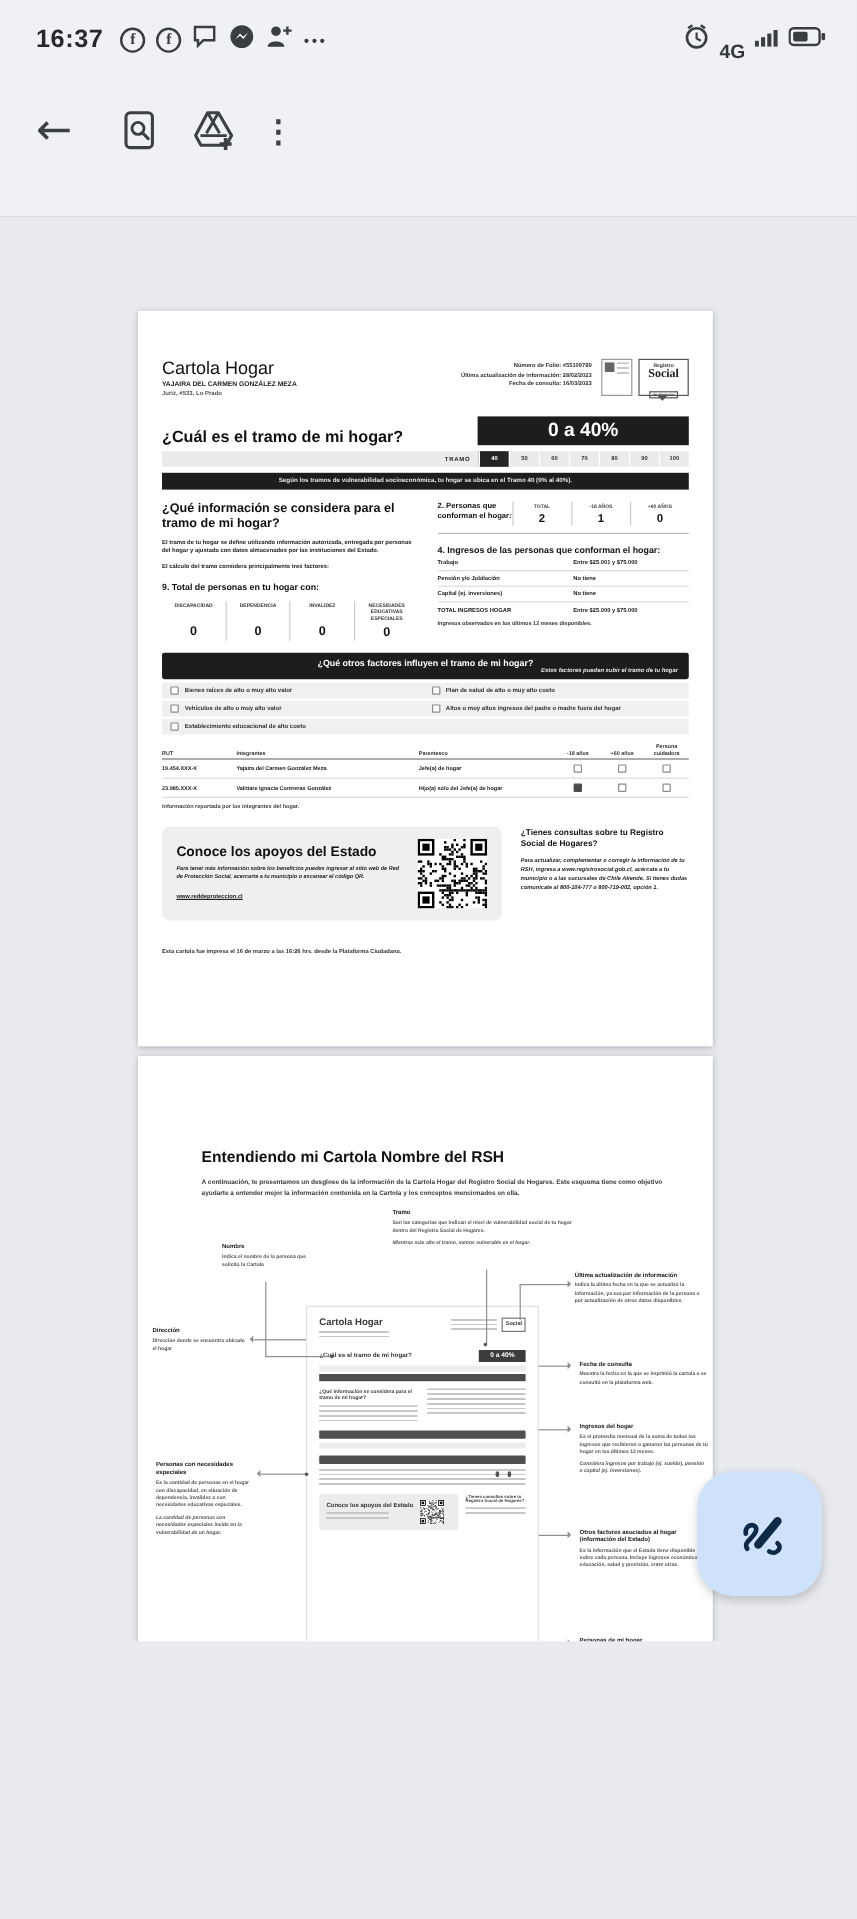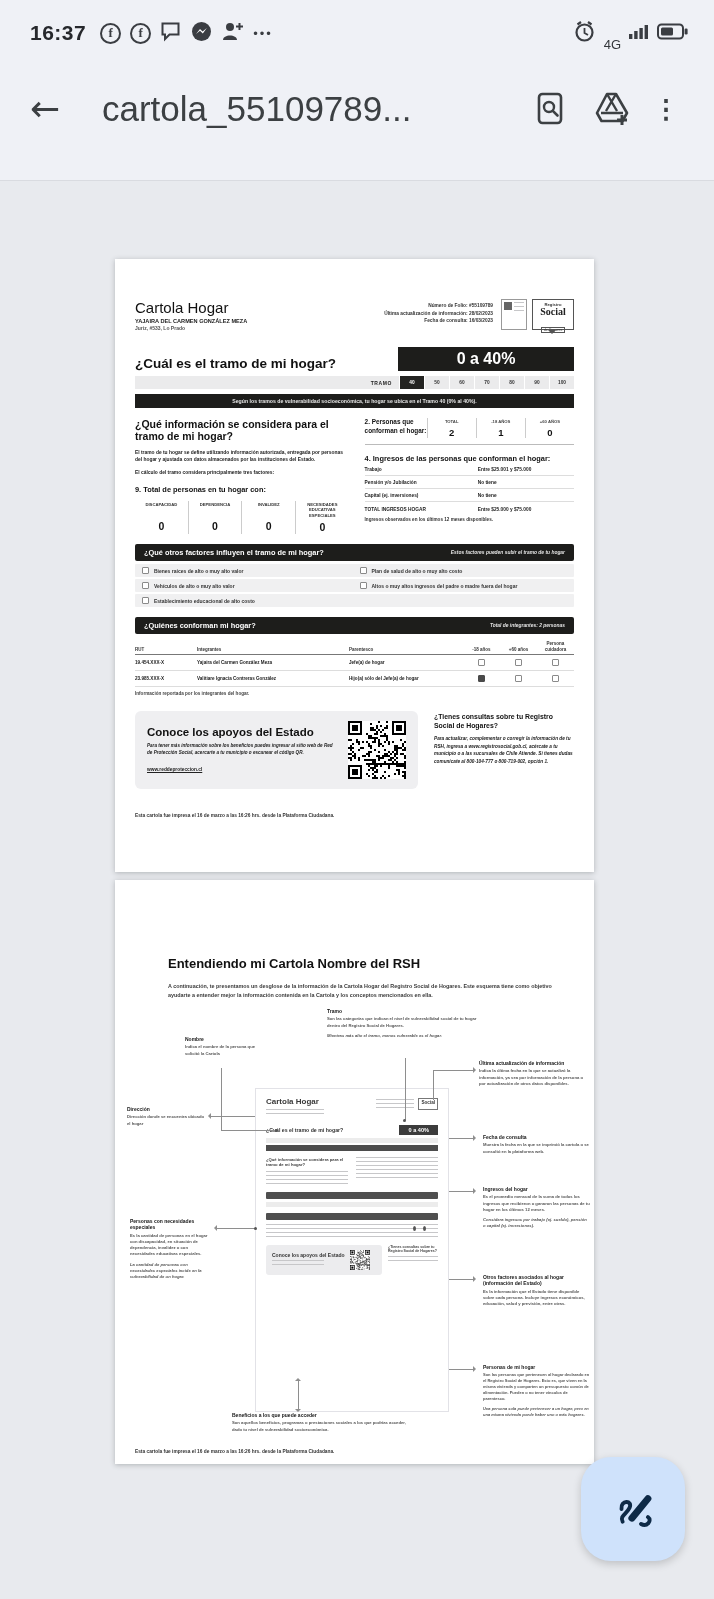--- a/index.html
+++ b/index.html
@@ -1,29 +1,29 @@
 <!DOCTYPE html>
 <html><head>
 <meta charset="utf-8">
 <style>
   * { margin:0; padding:0; box-sizing:border-box; }
   html,body { background:#e9ebef; }
   body { font-family:"Liberation Sans",sans-serif; }
-  .screen { position:relative; width:714px; height:1599px; overflow:hidden; background:#e8eaee; }
+  .screen { position:relative; width:714px; height:1368px; overflow:hidden; background:#e8eaee; }
 
   
   .chrome { position:absolute; top:0; left:0; right:0; height:181px; background:#eff1f6; border-bottom:1px solid #d9dbe0; z-index:5; }
   .status-bar { display:flex; align-items:center; height:56px; padding:10px 26px 0 30px; color:#26282c; }
   .time { font-size:21px; font-weight:bold; letter-spacing:.5px; }
   .sb-icons { display:flex; align-items:center; gap:9px; margin-left:14px; }
   .circle-f { width:21px; height:21px; border:2px solid #3a3d42; border-radius:50%; display:grid; place-items:center;
               font:bold 13px "Liberation Serif",serif; color:#3a3d42; padding-bottom:1px; }
   .dots { font-size:13px; letter-spacing:2px; color:#3a3d42; }
   .sb-right { margin-left:auto; display:flex; align-items:center; gap:8px; }
-  .net { font-size:13px; font-weight:normal; color:#33363b;margin-top:22px; }
+  .net { font-size:16px; font-weight:bold; color:#33363b;margin-top:22px; }
   .app-bar { display:flex; align-items:center; height:112px; padding:0 26px 6px 30px; }
   .back { font-size:36px; color:#3c4043; width:56px; line-height:1; background:none; border:none; text-align:left; cursor:pointer; font-family:"DejaVu Sans",sans-serif; }
   .doc-title { font-size:35px; color:#3c4043; flex:1; margin-left:16px; white-space:nowrap; overflow:hidden; }
   .abicon { width:62px; height:56px; display:grid; place-items:center; background:none; border:none; cursor:pointer; }
   .overflow { width:44px; height:56px; font-size:26px; font-weight:bold; color:#3c4043; background:none; border:none; cursor:pointer; }
 
   
   .viewer { position:absolute; top:182px; bottom:0; left:0; right:0; overflow:hidden; }
   .page { position:relative; width:479px; margin-left:115px; background:#fff; box-shadow:0 1px 5px rgba(60,64,67,.32); }
   .p1 { margin-top:77px; height:613px; padding:40px 20px 14px; }
@@ -72,21 +72,21 @@
   .hcol { flex:1; text-align:center; border-left:1px solid #ccc; padding-top:1px; }
   .hcol:first-of-type { border-left:none; }
   .hl { font-size:4.2px; font-weight:bold; color:#444; }
   .hv { font-size:9.5px; font-weight:bold; color:#111; margin-top:3px; }
   .incomeh { font-size:7.4px; font-weight:bold; margin-top:9px; color:#111; }
   .irow { display:flex; font-size:4.8px; font-weight:bold; color:#222; padding:4px 0 3px; border-bottom:1px solid #ddd; }
   .irow .iv { margin-left:auto; width:46%; }
   .irow.total { border-bottom:none; padding-top:5px; }
   .inote { font-size:4.6px; font-weight:bold; color:#333; margin-top:2px; }
 
-  .secbar { margin-top:10px; background:#1d1d1b; color:#fff; display:flex; align-items:center; padding:4px 9px; border-radius:2px; }
+  .secbar { margin-top:10px; background:#1d1d1b; color:#fff; display:flex; align-items:center; padding:4px 9px; border-radius:2px;flex-direction:column; }
   .secbar .sh { font-size:7.4px; font-weight:bold; }
   .secbar .sn { margin-left:auto; font-size:4.9px; font-style:italic; font-weight:bold; color:#e4e4e4; }
   .factor-rows { margin-top:3px; display:flex; flex-direction:column; gap:2px; }
   .frow { display:flex; background:#f0f0f1; padding:3px 7px; gap:10px; border-radius:1px; }
   .fitem { flex:1; display:flex; align-items:center; gap:5px; font-size:5px; font-weight:bold; color:#333; }
   .cbx { width:7px; height:7px; border:1px solid #8a8a8a; background:#fff; border-radius:1px; flex:none; }
   .cbx.checked { background:#4a4a4a; border-color:#4a4a4a; }
 
   .mtable { margin-top:4px; }
   .mhead { display:flex; align-items:flex-end; font-size:4.5px; font-weight:bold; color:#333; border-bottom:1px solid #777; padding:3px 0 2px; }
@@ -220,21 +220,20 @@
               <rect x="1" y="1.5" width="25" height="14" rx="3.5" fill="none" stroke="#3a3d42" stroke-width="2"></rect>
               <rect x="4" y="4.5" width="12" height="8" rx="1.5" fill="#3a3d42"></rect>
               <rect x="27.6" y="5.5" width="3" height="6" rx="1.2" fill="#3a3d42"></rect>
             </svg>
         </span>
       </span>
     </div>
 
     <div class="app-bar">
       <button class="back">←</button>
-      <span class="doc-title">cartola_55109789...</span>
       <button class="abicon">
         <svg width="32" height="36" viewBox="0 0 32 36">
             <rect x="4" y="3" width="22" height="29" rx="3.5" fill="none" stroke="#3c4043" stroke-width="2.6"></rect>
             <circle cx="14" cy="16" r="5" fill="none" stroke="#3c4043" stroke-width="2.4"></circle>
             <path d="M17.8 19.8L22.5 24.5" stroke="#3c4043" stroke-width="2.6" stroke-linecap="round"></path>
           </svg>
       </button>
       <button class="abicon">
         <svg width="40" height="36" viewBox="0 0 40 36">
             <path d="M14 3h9l11 19-4.5 8H8.5L4 22z" fill="none" stroke="#3c4043" stroke-width="2.6" stroke-linejoin="round"></path>
@@ -382,24 +381,20 @@
         </div>
         <div class="frow">
           <div class="fitem">
             <span class="cbx"></span>
             <span>Establecimiento educacional de alto costo</span>
           </div>
           <div class="fitem"></div>
         </div>
       </div>
 
-      <div class="secbar">
-        <span class="sh">¿Quiénes conforman mi hogar?</span>
-        <span class="sn">Total de integrantes: 2 personas</span>
-      </div>
       <div class="mtable">
         <div class="mhead">
           <span class="c-rut">RUT</span>
           <span class="c-name">Integrantes</span>
           <span class="c-rel">Parentesco</span>
           <span class="c-chk">-18 años</span>
           <span class="c-chk">+60 años</span>
           <span class="c-chk">Persona cuidadora</span>
         </div>
         <div class="mrow">

